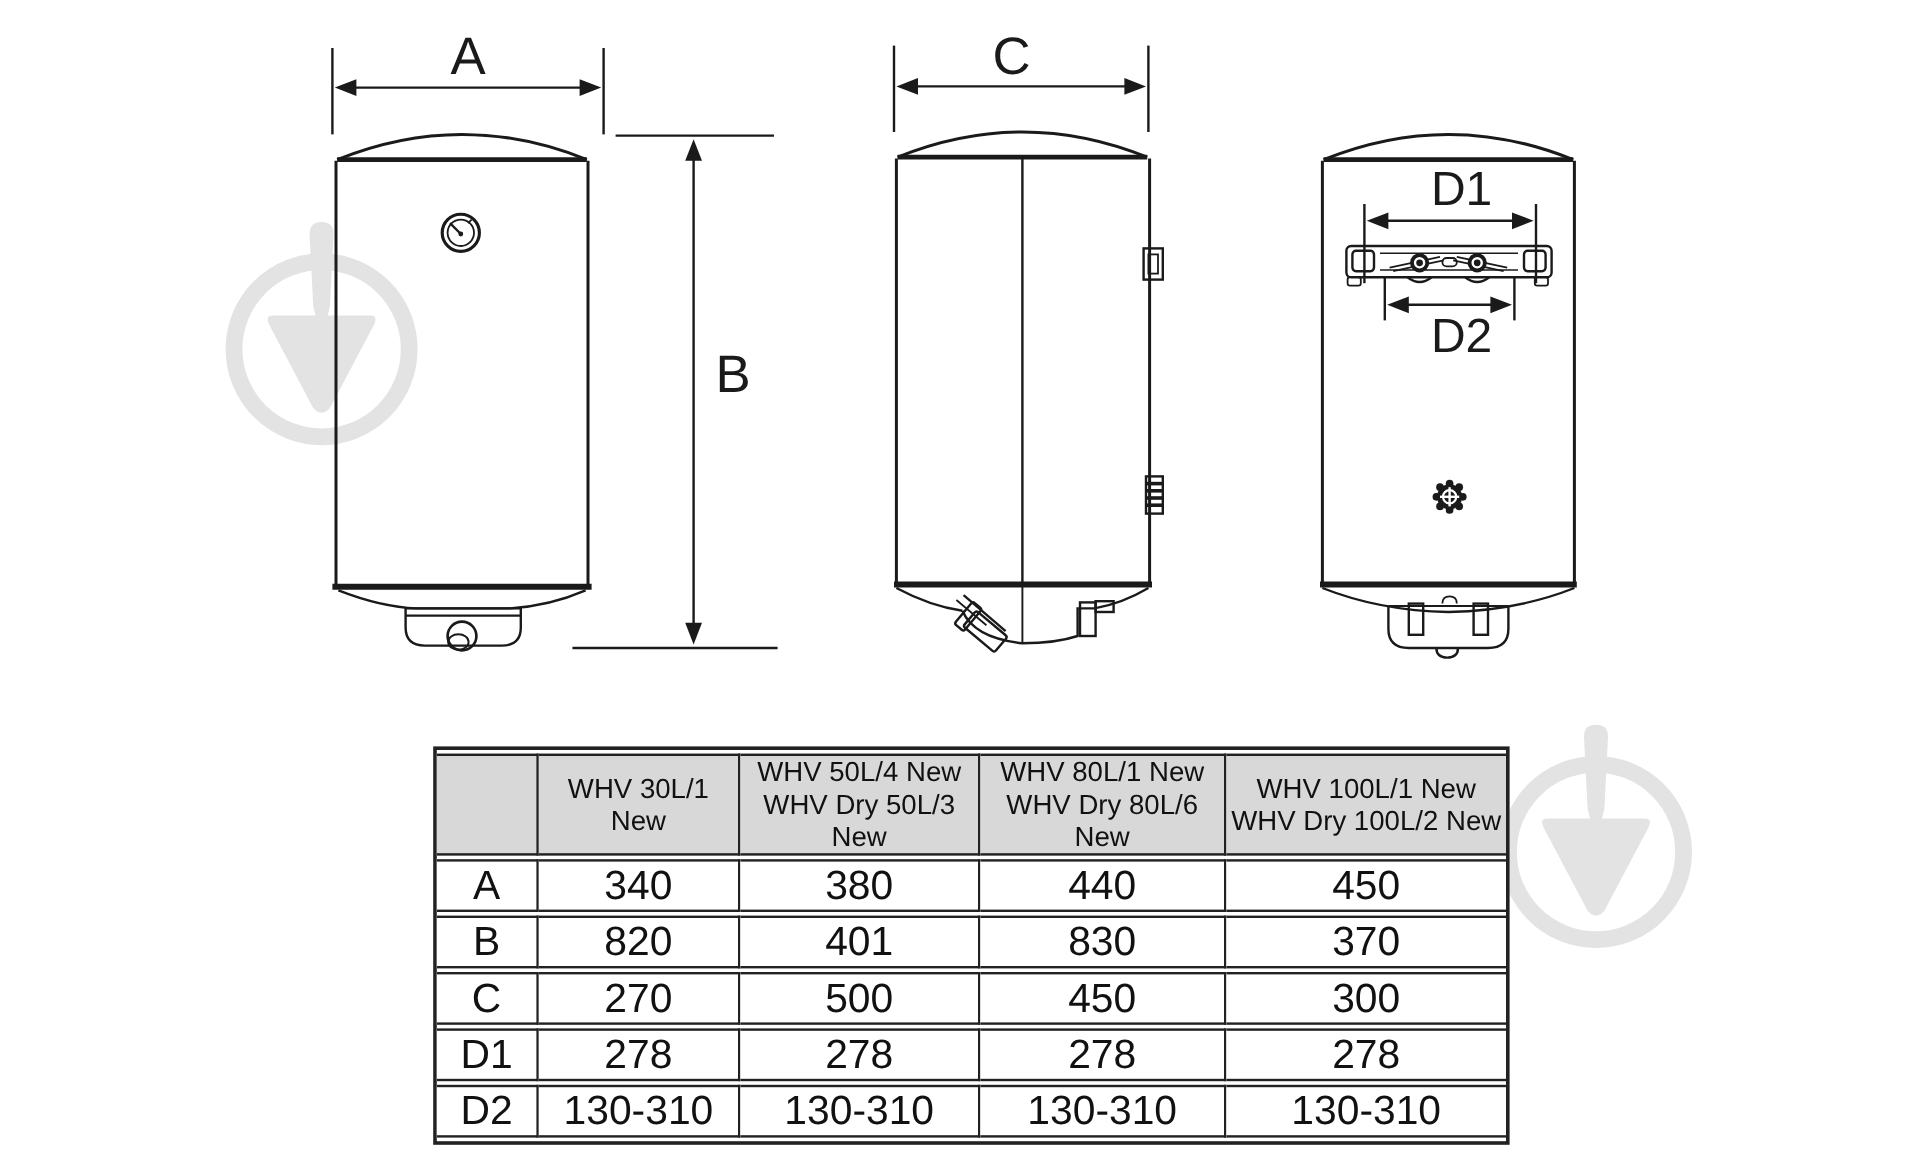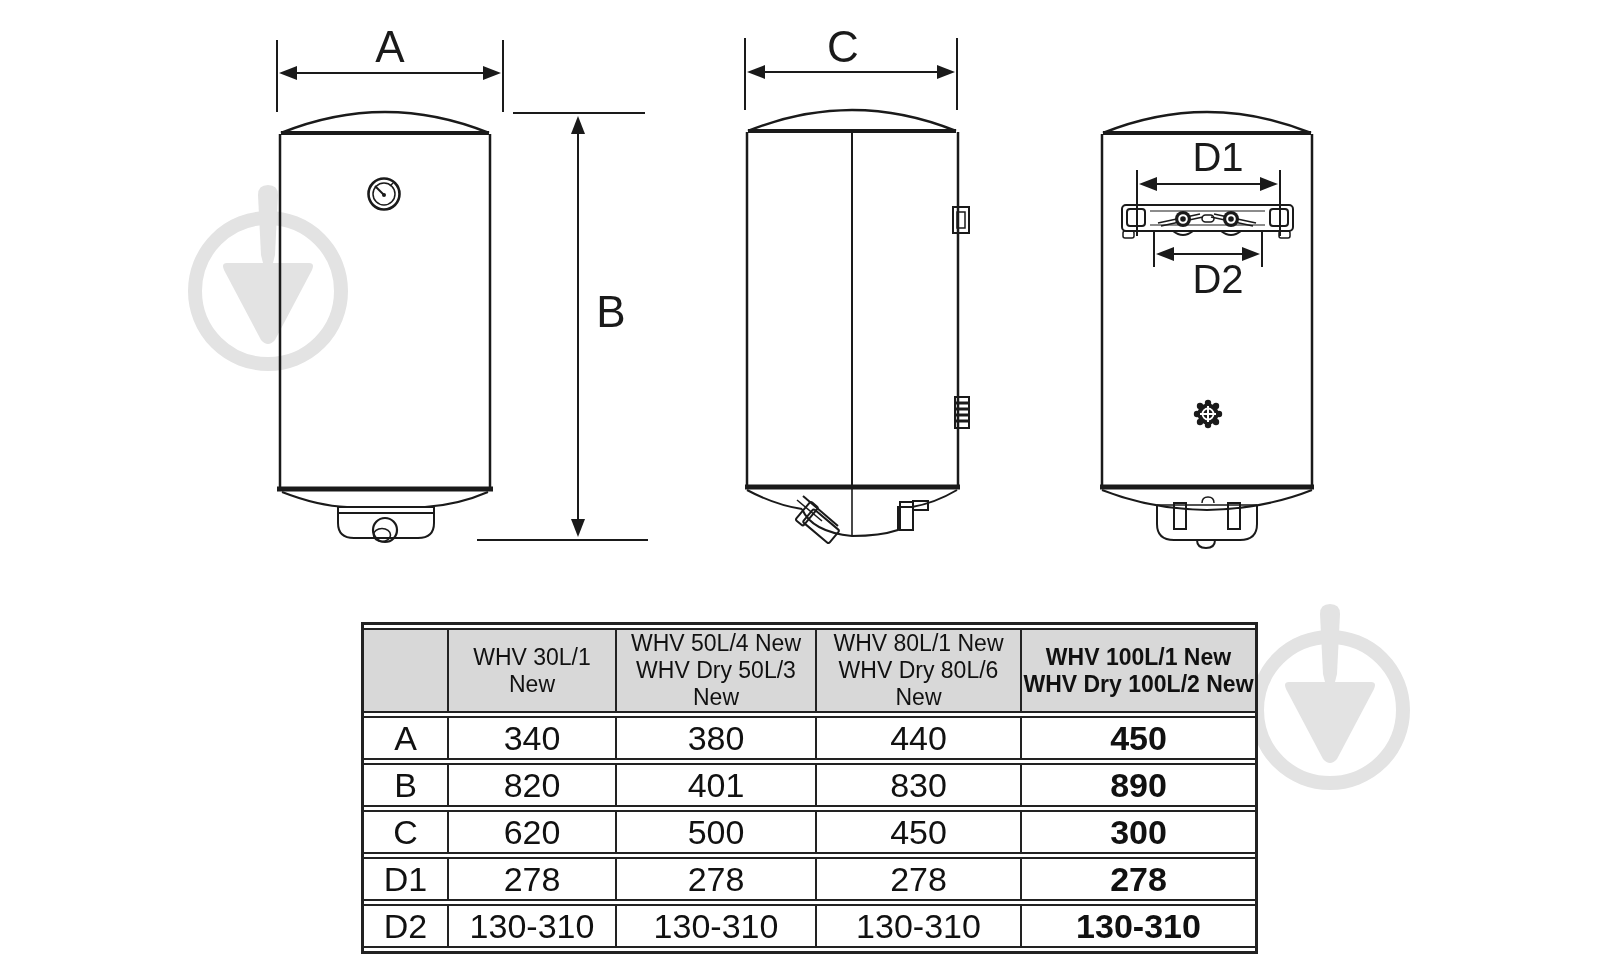--- a/index.html
+++ b/index.html
@@ -9,21 +9,21 @@
   .ln{stroke:#1a1a1a;fill:none;}
   .fill{fill:#1a1a1a;stroke:none;}
   .dimlabel{fill:#1a1a1a;font-family:"Liberation Sans","DejaVu Sans",sans-serif;}
 
   table.spec{position:absolute;left:349px;top:622px;z-index:2;
              border-collapse:separate;border-spacing:0 3px;
              border:3px solid #222;background:#fff;table-layout:fixed;width:891px;margin-left:12px;}
   table.spec th,table.spec td{
       border-top:2px solid #222;border-bottom:2px solid #222;border-right:2px solid #222;
       padding:0;text-align:center;vertical-align:middle;background:#fff;}
-  table.spec th:last-child,table.spec td:last-child{border-right:none;font-weight:bold;}
+  table.spec th:last-child,table.spec td:last-child{border-right:none;}
   table.spec th{background:#d8d8d8;font-weight:normal;font-size:23px;line-height:27px;height:72px;}
   table.spec td{font-size:34px;height:40px;}
   .hline{display:block;}
 </style>
 </head>
 <body>
 
 <div id="canvas">
 
 <svg id="art" width="1600" height="975" viewBox="0 0 1600 975" xmlns="http://www.w3.org/2000/svg">
@@ -229,25 +229,25 @@
       <td>340</td>
       <td>380</td>
       <td>440</td>
       <td>450</td>
     </tr>
     <tr>
       <td>B</td>
       <td>820</td>
       <td>401</td>
       <td>830</td>
-      <td>890</td>
+      <td>370</td>
     </tr>
     <tr>
       <td>C</td>
-      <td>620</td>
+      <td>270</td>
       <td>500</td>
       <td>450</td>
       <td>300</td>
     </tr>
     <tr>
       <td>D1</td>
       <td>278</td>
       <td>278</td>
       <td>278</td>
       <td>278</td>

